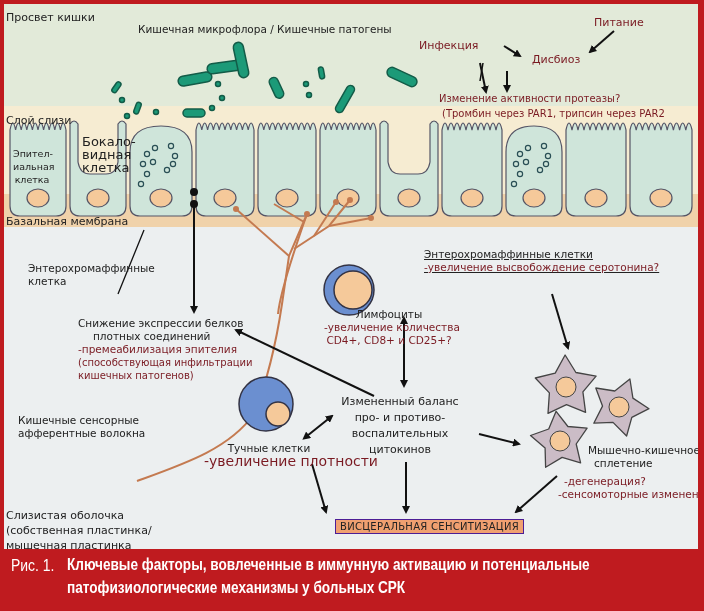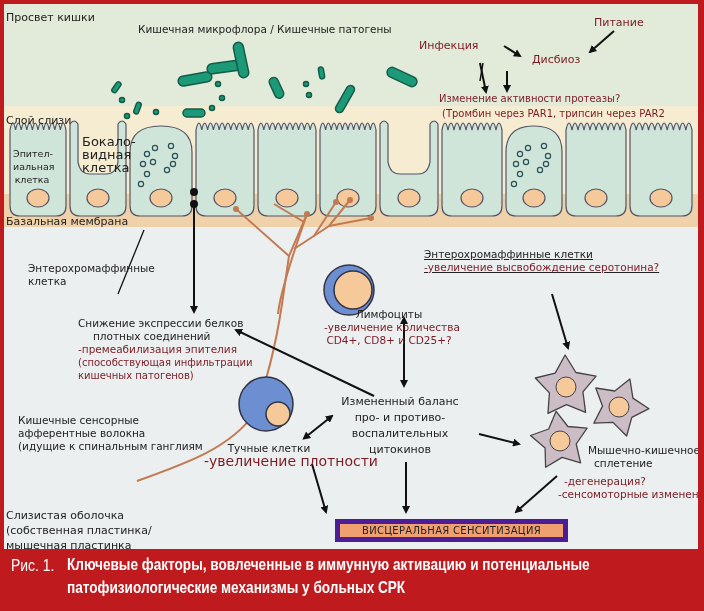--- a/index.html
+++ b/index.html
@@ -7,21 +7,21 @@
   #frame{position:absolute;left:4px;top:4px;width:694px;height:545px;overflow:hidden;background:#5eead4;}
   #diagram{position:absolute;left:0;top:0;}
   .lbl{position:absolute;font-size:10.5px;color:#222;line-height:13px;white-space:nowrap;}
   .red{color:#7a1a22;}
   .c{text-align:center;}
   .big{font-size:11px;}
   #caption{position:absolute;left:0;top:549px;width:704px;height:62px;background:#bf1b1f;color:#fff;font-family:"Liberation Sans",sans-serif;}
   #caption .fig{position:absolute;left:11px;top:7px;font-size:17px;font-stretch:condensed;transform:scaleX(0.82);transform-origin:left top;}
   #caption .l1{position:absolute;left:67px;top:6px;font-size:17px;font-weight:bold;transform:scaleX(0.80);transform-origin:left top;white-space:nowrap;}
   #caption .l2{position:absolute;left:67px;top:29px;font-size:17px;font-weight:bold;transform:scaleX(0.80);transform-origin:left top;white-space:nowrap;}
-  .vs{position:absolute;background:#f0a070;border:5px solid #4c1d95;padding:1px 22px;font-size:10px;color:#222;letter-spacing:0.3px;}
+  .vs{position:absolute;background:#f0a070;border:1px solid #4c1d95;padding:1px 4px;font-size:10px;color:#222;letter-spacing:0.3px;}
 </style>
 </head>
 <body>
 
 <div id="frame">
   <svg id="diagram" width="694" height="545" viewBox="0 0 694 545">
     <defs>
       <marker id="ah" markerWidth="8" markerHeight="8" refX="6" refY="4" orient="auto" markerUnits="userSpaceOnUse">
         <path d="M0,0 L8,4 L0,8 Z" fill="#111"></path>
       </marker>
@@ -188,21 +188,20 @@
     <div>Снижение экспрессии белков</div>
     <div style="padding-left:15px">плотных соединений</div>
     <div class="red">-премеабилизация эпителия</div>
     <div class="red" style="font-size:10px">(способствующая инфильтрации</div>
     <div class="red" style="font-size:10px">кишечных патогенов)</div>
   </div>
 
   <div class="lbl" style="left:14px;top:410px;">
     <div>Кишечные сенсорные</div>
     <div>афферентные волокна</div>
-    <div>(идущие к спинальным ганглиям</div>
   </div>
 
   <div class="lbl c" style="left:320px;top:304px;width:130px;">
     <div>Лимфоциты</div>
     <div class="red">-увеличение количества</div>
     <div class="red">CD4+, CD8+ и CD25+?</div>
   </div>
 
   <div class="lbl" style="left:420px;top:244px;text-decoration:underline;">
     <div>Энтерохромаффинные клетки</div>

